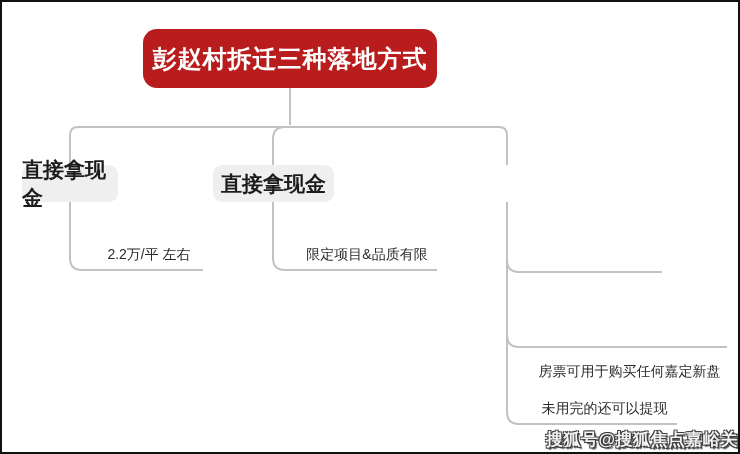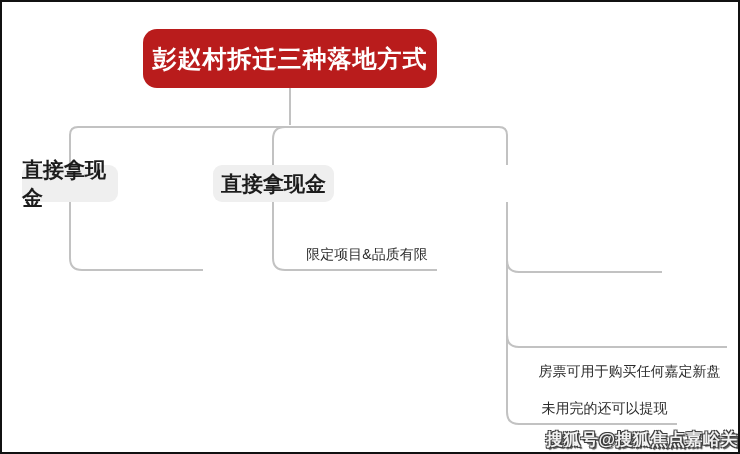--- a/index.html
+++ b/index.html
@@ -70,19 +70,20 @@
     <path d="M 505 258 Q 505 270 517 270 H 660"></path>
 
     <path d="M 505 333 Q 505 345 517 345 H 725"></path>
   </svg>
 
   <div class="root-node">彭赵村拆迁三种落地方式</div>
 
   <div class="branch-node b1">直接拿现金</div>
   <div class="branch-node b2">直接拿现金</div>
 
+  <div class="sub-label s1">2.2万/平 左右</div>
   <div class="sub-label s2">限定项目&amp;品质有限</div>
   <div class="sub-label s4">房票可用于购买任何嘉定新盘</div>
   <div class="sub-label s5">未用完的还可以提现</div>
 
   <div class="watermark">搜狐号@搜狐焦点嘉峪关站</div>
 
 </div>
 
 </body></html>

